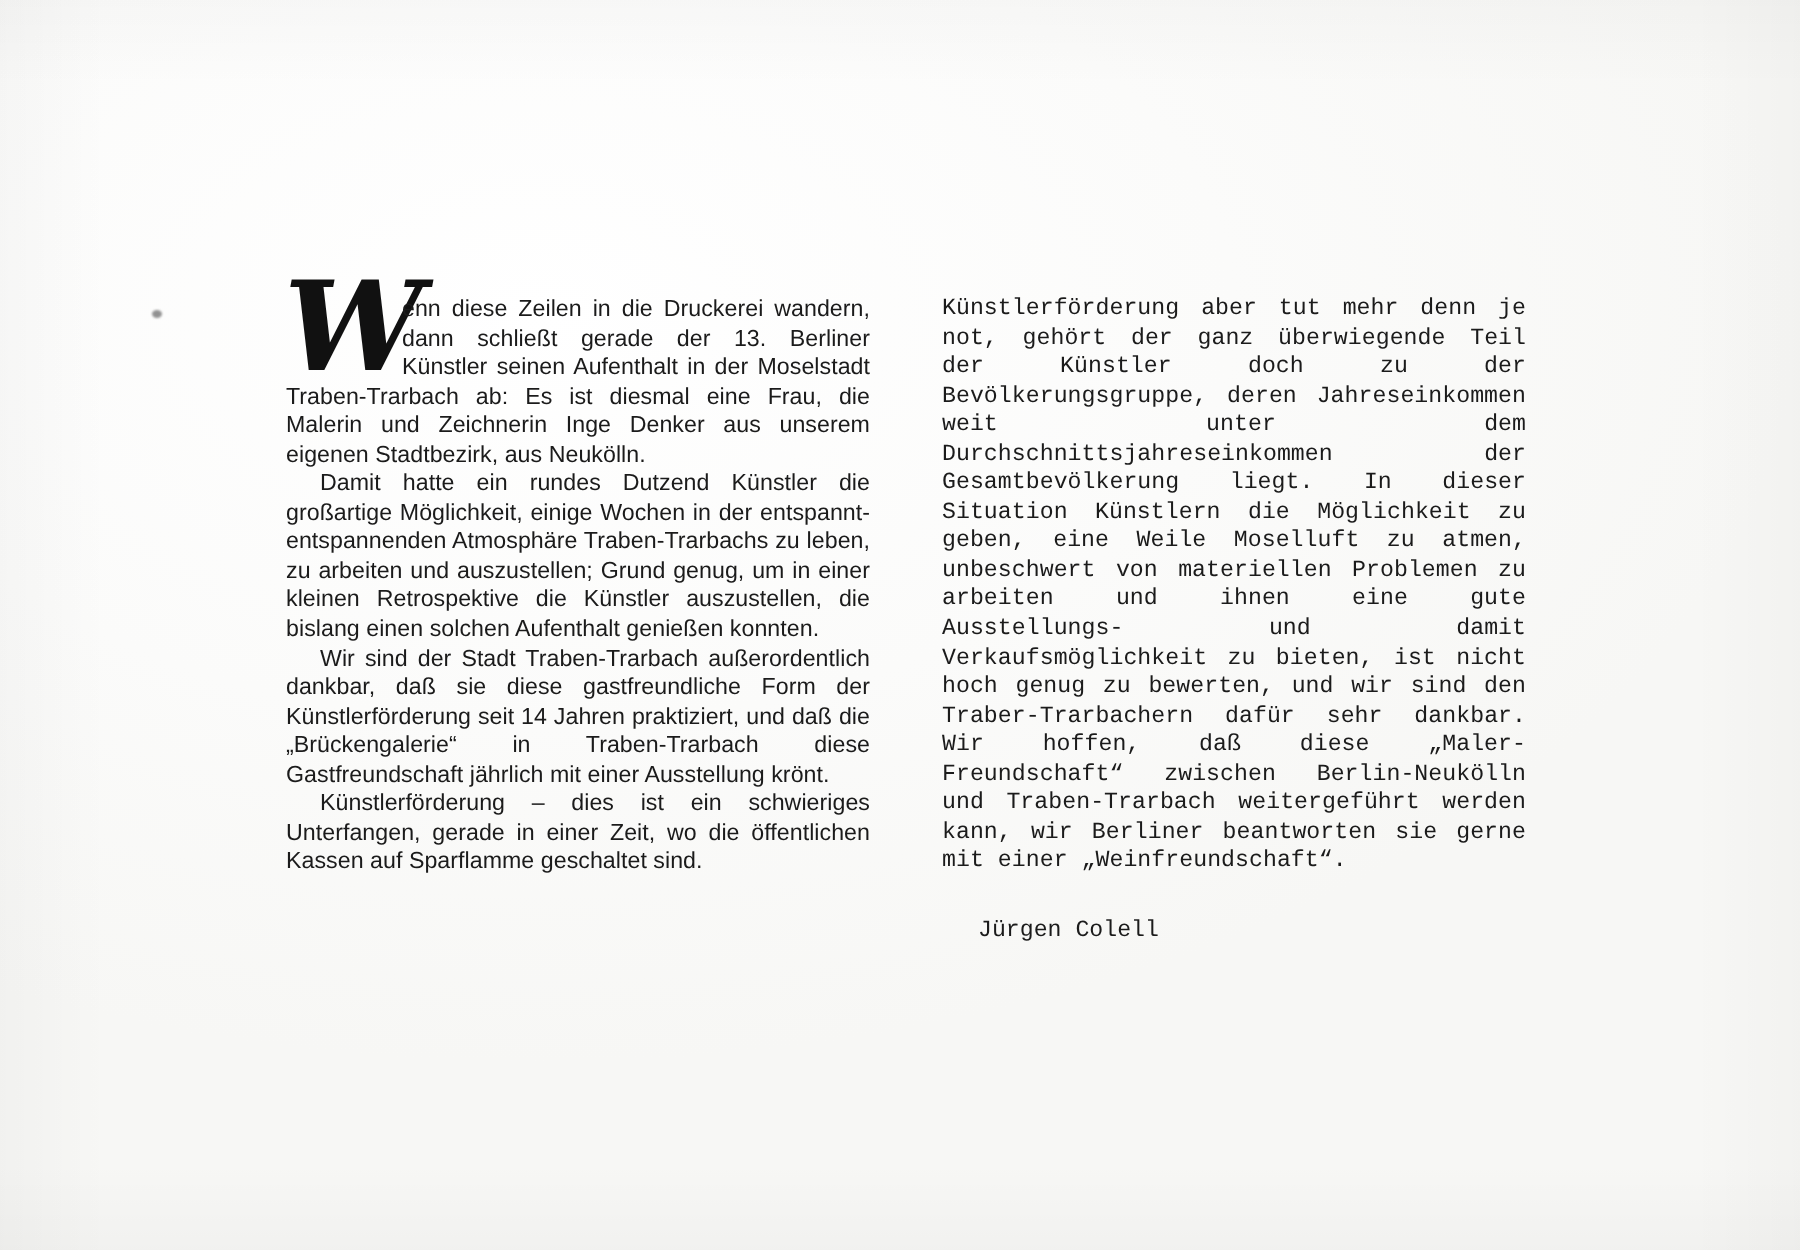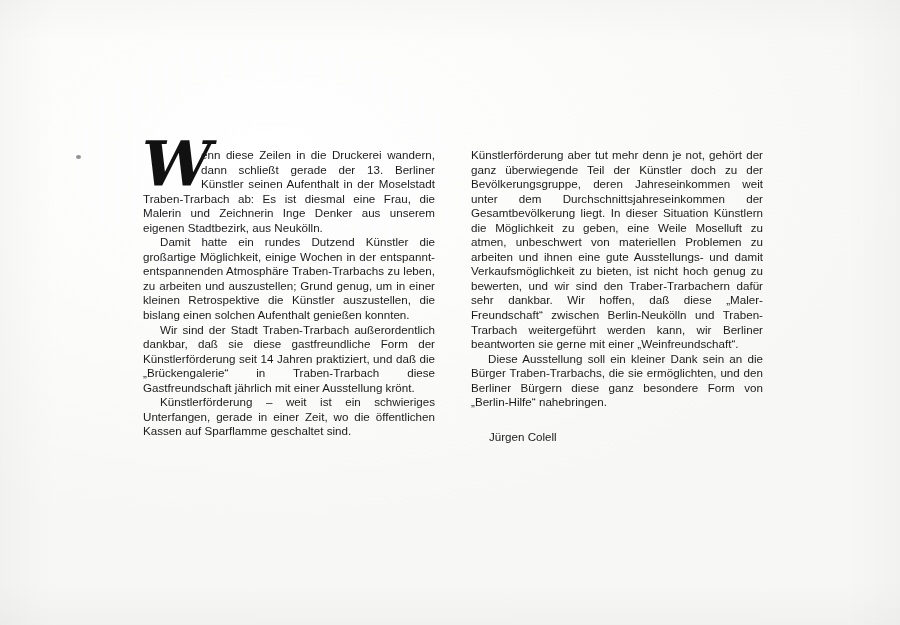--- a/index.html
+++ b/index.html
@@ -56,20 +56,21 @@
     top: 148px;
     width: 620px;
     display: flex;
     gap: 36px;
   }
   .col {
     width: 292px;
   }
   .col-right {
     width: 292px;
+    font-family: Liberation Mono, monospace;
   }
 
   p.para {
     margin: 0;
     font-size: 11.6px;
     line-height: 14.55px;
     color: #1b1b1b;
     text-align: justify;
     text-justify: inter-word;
     hyphens: manual;
@@ -137,26 +138,25 @@
       <p class="para lead">
         <span class="dropcap">
           <svg viewBox="0 0 56 46" xmlns="http://www.w3.org/2000/svg" aria-hidden="true">
             <text class="dropcap-letter" x="-1" y="41">W</text>
           </svg>
         </span><span>enn diese Zeilen in die Druckerei wandern, dann schließt gerade der 13. Berliner Künstler seinen Aufenthalt in der Moselstadt Traben-Trarbach ab: Es ist diesmal eine Frau, die Malerin und Zeichnerin Inge Denker aus unserem eigenen Stadtbezirk, aus Neukölln.</span>
       </p>
 
       <p class="para">Damit hatte ein rundes Dutzend Künstler die großartige Möglichkeit, einige Wochen in der entspannt-entspannenden Atmosphäre Traben-Trarbachs zu leben, zu arbeiten und auszustellen; Grund genug, um in einer kleinen Retrospektive die Künstler auszustellen, die bislang einen solchen Aufenthalt genießen konnten.</p>
       <p class="para">Wir sind der Stadt Traben-Trarbach außerordentlich dankbar, daß sie diese gastfreundliche Form der Künstlerförderung seit 14 Jahren praktiziert, und daß die „Brückengalerie“ in Traben-Trarbach diese Gastfreundschaft jährlich mit einer Ausstellung krönt.</p>
-      <p class="para">Künstlerförderung – weit ist ein schwieriges Unterfangen, gerade in einer Zeit, wo die öffentlichen Kassen auf Sparflamme geschaltet sind.</p>
+      <p class="para">Künstlerförderung – dies ist ein schwieriges Unterfangen, gerade in einer Zeit, wo die öffentlichen Kassen auf Sparflamme geschaltet sind.</p>
     </div>
 
     <div class="col-right">
       <p class="para no-indent">Künstlerförderung aber tut mehr denn je not, gehört der ganz überwiegende Teil der Künstler doch zu der Bevölkerungsgruppe, deren Jahreseinkommen weit unter dem Durchschnittsjahreseinkommen der Gesamtbevölkerung liegt. In dieser Situation Künstlern die Möglichkeit zu geben, eine Weile Moselluft zu atmen, unbeschwert von materiellen Problemen zu arbeiten und ihnen eine gute Ausstellungs- und damit Verkaufsmöglichkeit zu bieten, ist nicht hoch genug zu bewerten, und wir sind den Traber-Trarbachern dafür sehr dankbar. Wir hoffen, daß diese „Maler-Freundschaft“ zwischen Berlin-Neukölln und Traben-Trarbach weitergeführt werden kann, wir Berliner beantworten sie gerne mit einer „Weinfreundschaft“.</p>
-      <p class="para">Diese Ausstellung soll ein kleiner Dank sein an die Bürger Traben-Trarbachs, die sie ermöglichten, und den Berliner Bürgern diese ganz besondere Form von „Berlin-Hilfe“ nahebringen.</p>
 
       <div class="signature">
         <span class="sig-line">Jürgen Colell</span>
       </div>
     </div>
 
   </div>
 </div>
 
 </body></html>

